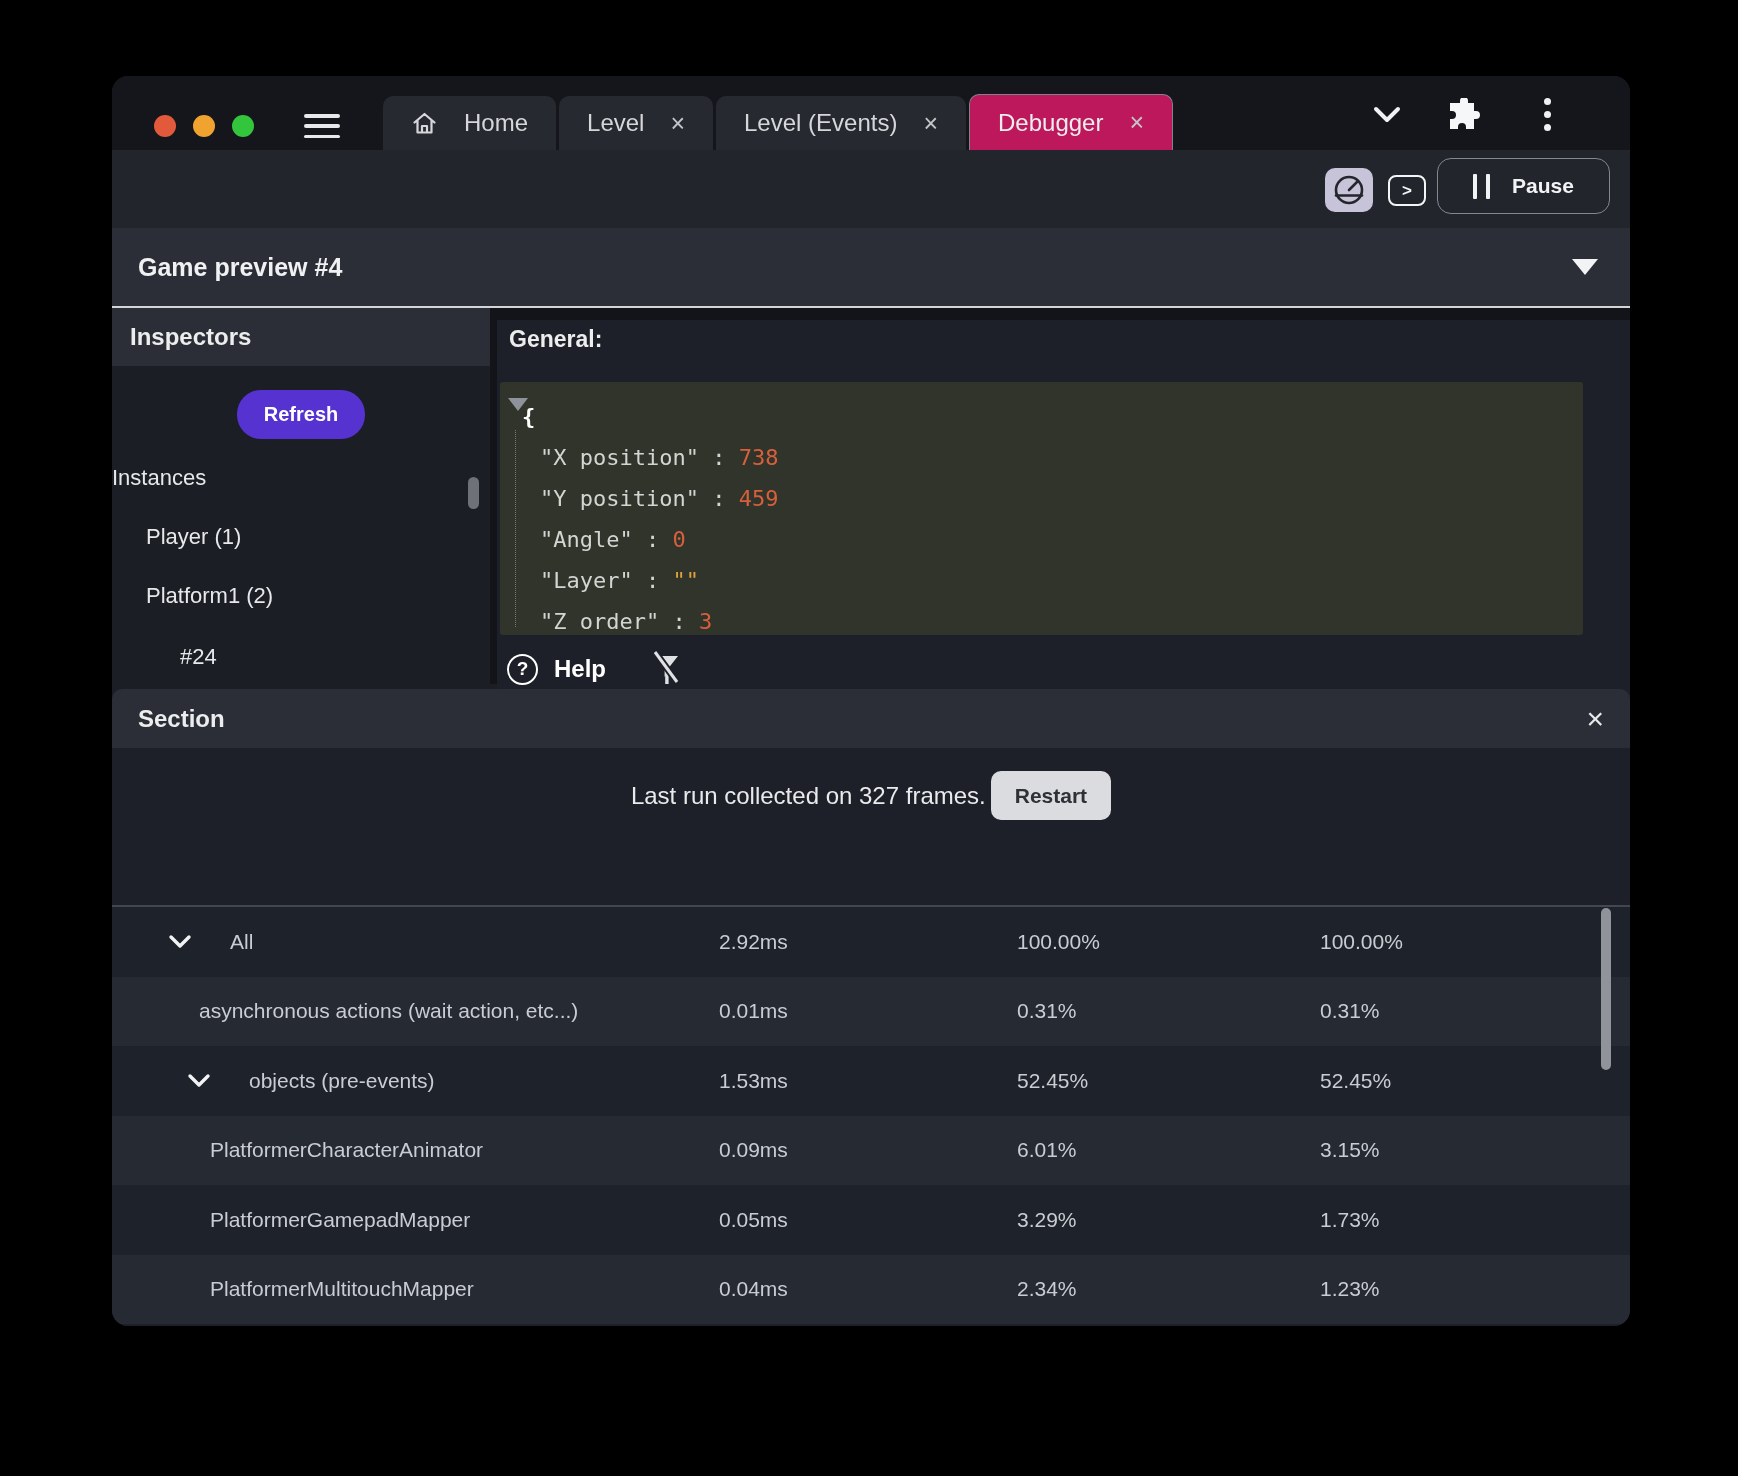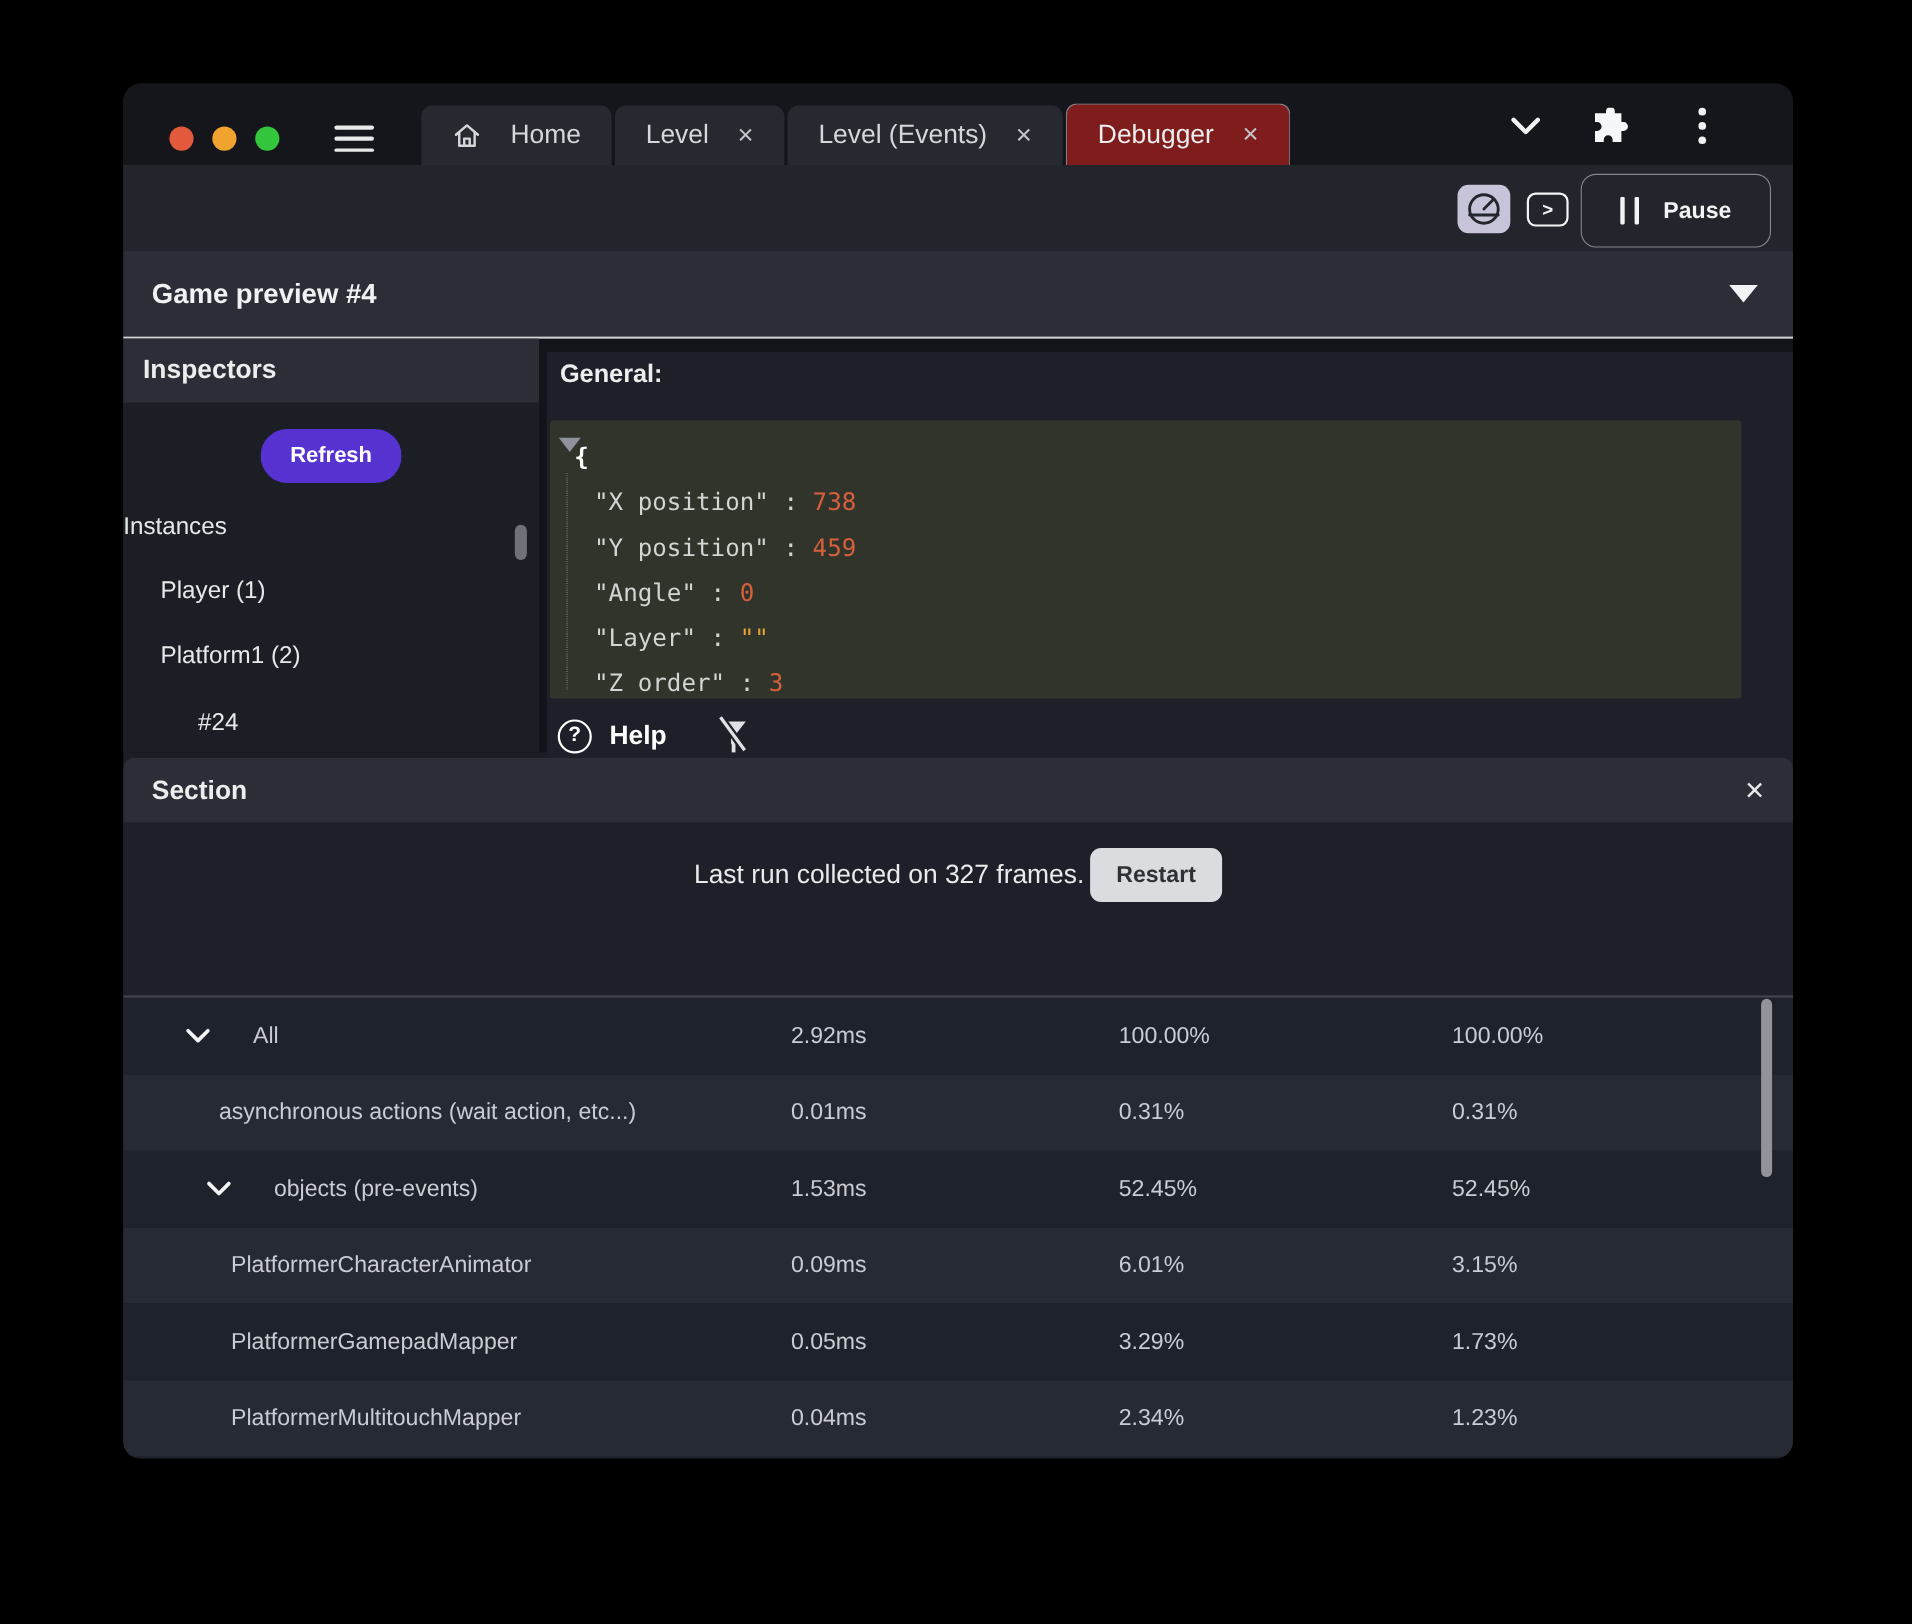--- a/index.html
+++ b/index.html
@@ -13,39 +13,39 @@
   .lights { position:absolute; left:42px; top:39px; display:flex; gap:17px; }
   .light  { width:22px; height:22px; border-radius:50%; }
   .hamburger { position:absolute; left:192px; top:38px; width:36px; height:24px;
                display:flex; flex-direction:column; justify-content:space-between; cursor:pointer; }
   .hamburger div { height:3.5px; background:#e8e9eb; border-radius:2px; }
   .tabs { position:absolute; left:247px; bottom:0; display:flex; align-items:flex-end; gap:3px;padding-left:24px; }
   .tab  { height:54px; display:flex; align-items:center; gap:26px; padding:0 28px;
           background:#26292f; border-radius:10px 10px 0 0; color:#d5d7da; font-size:24px;
           white-space:nowrap; cursor:pointer; }
   .tab .tab-close { font-size:25px; color:#c3c5c9; line-height:1; }
-  .tab.active { background:#7f1d1d; border:1.5px solid #7f838b; border-bottom:none;
+  .tab.active { background:#be185d; border:1.5px solid #7f838b; border-bottom:none;
                 height:56px; color:#eceded; }
   .home-ic { width:27px; height:27px; display:block; }
   .tr-icons { position:absolute; top:0; height:74px; right:0; width:260px; }
   .chev-ic { position:absolute; left:0; top:26px; }
   .puzzle-ic { position:absolute; left:77px; top:22px; }
   .kebab-ic { position:absolute; left:174px; top:22px; display:flex; flex-direction:column; gap:6px; }
   .kebab-ic div { width:7px; height:7px; border-radius:50%; background:#f0f1f3; }
 
   
   .toolbar { position:absolute; left:0; top:74px; width:100%; height:78px; background:#22252c; }
   .gauge-btn { position:absolute; left:1213px; top:18px; width:48px; height:44px;
                background:#c7c3d8; border-radius:10px; display:flex; align-items:center;
                justify-content:center; cursor:pointer; }
   .console-btn { position:absolute; left:1276px; top:25px; width:38px; height:31px;
                  border:2.5px solid #f4f5f6; border-radius:8px; color:#f4f5f6;
                  font-weight:bold; font-size:17px; display:flex; align-items:center;
                  justify-content:center; cursor:pointer; }
-  .pause-btn { position:absolute; left:1325px; top:8px; width:173px; height:67px;
+  .pause-btn { position:absolute; left:1325px; top:8px; width:173px; height:56px;
                border:1.5px solid #84878f; border-radius:14px; display:flex; align-items:center;
                justify-content:center; gap:22px; color:#f2f3f4; font-size:21px; font-weight:bold;
                cursor:pointer; }
   .pause-bars { display:flex; gap:9px; }
   .pause-bars span { width:4px; height:25px; background:#f2f3f4; border-radius:1px; }
 
   
   .preview-bar { position:absolute; left:0; top:152px; width:100%; height:78px; background:#2b2e36;
                  display:flex; align-items:center; padding:0 26px; }
   .preview-bar .title { font-size:25px; font-weight:600; color:#f0f1f2; }

